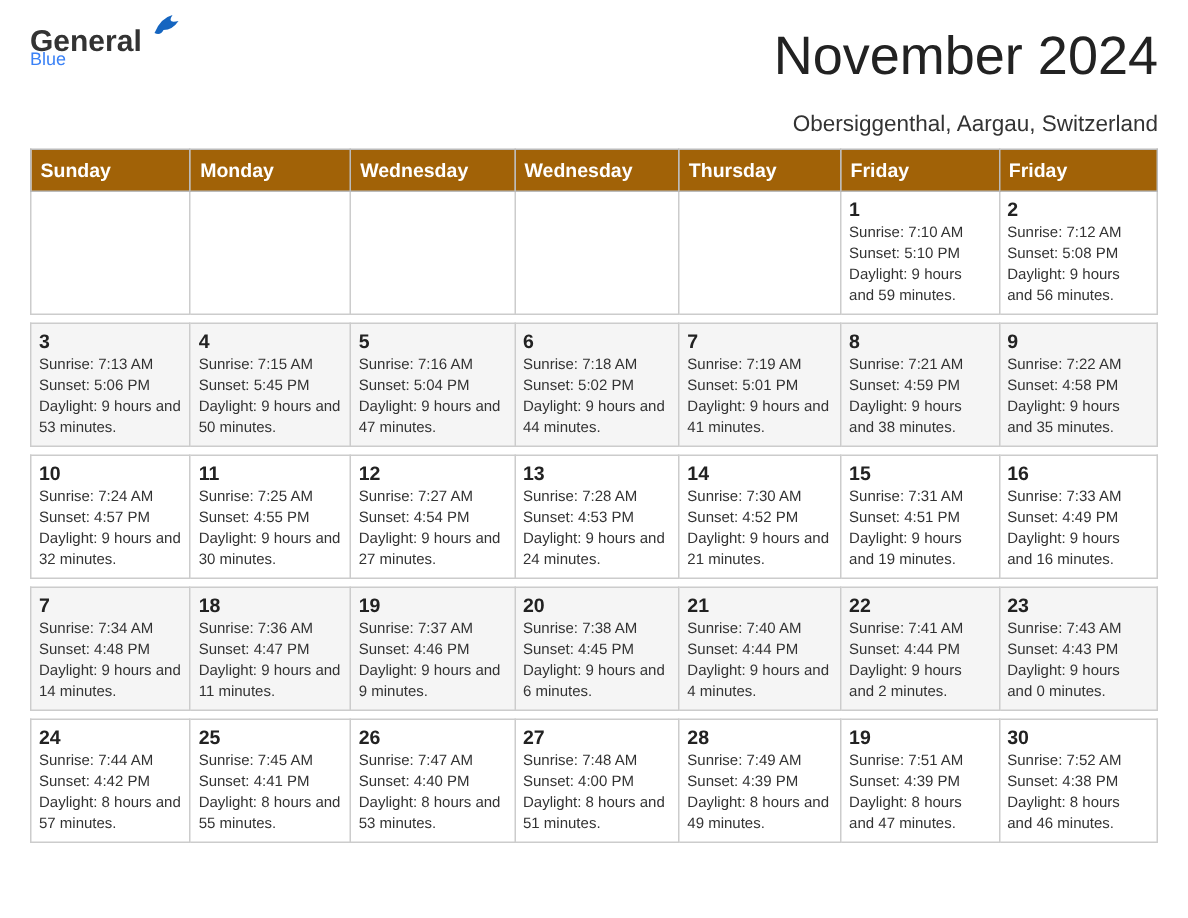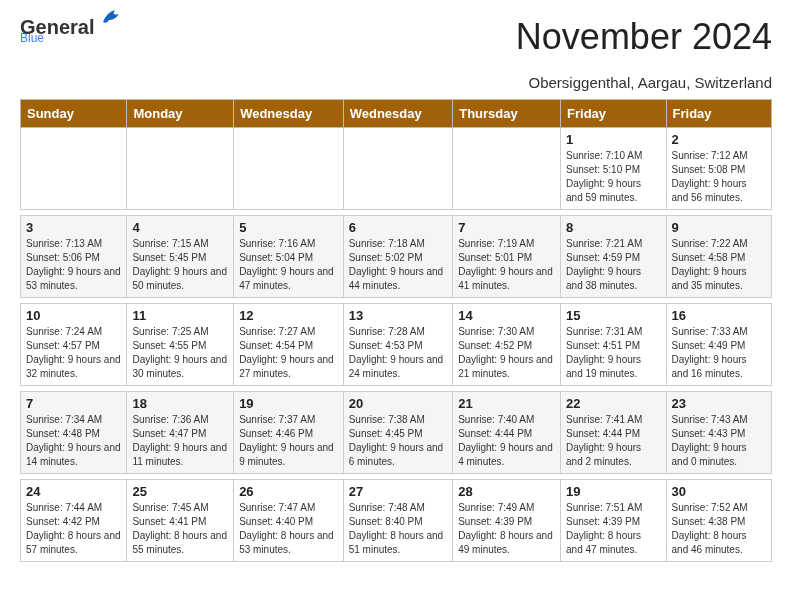--- a/index.html
+++ b/index.html
@@ -236,21 +236,21 @@
           </td>
           <td>
             <span class="day-num">26</span>
             <div class="day-info">Sunrise: 7:47 AM
 Sunset: 4:40 PM
 Daylight: 8 hours and 53 minutes.</div>
           </td>
           <td>
             <span class="day-num">27</span>
             <div class="day-info">Sunrise: 7:48 AM
-Sunset: 8:40 PM
+Sunset: 4:00 PM
 Daylight: 8 hours and 51 minutes.</div>
           </td>
           <td>
             <span class="day-num">28</span>
             <div class="day-info">Sunrise: 7:49 AM
 Sunset: 4:39 PM
 Daylight: 8 hours and 49 minutes.</div>
           </td>
           <td>
             <span class="day-num">19</span>

